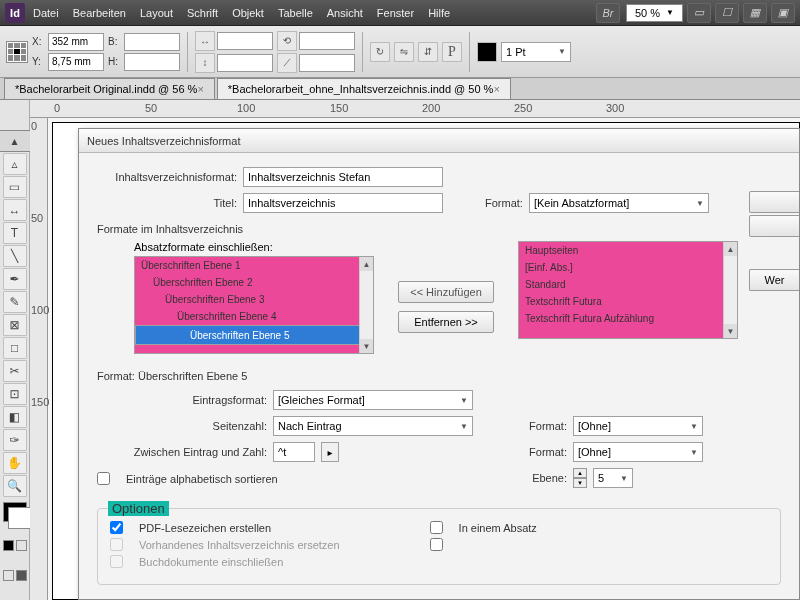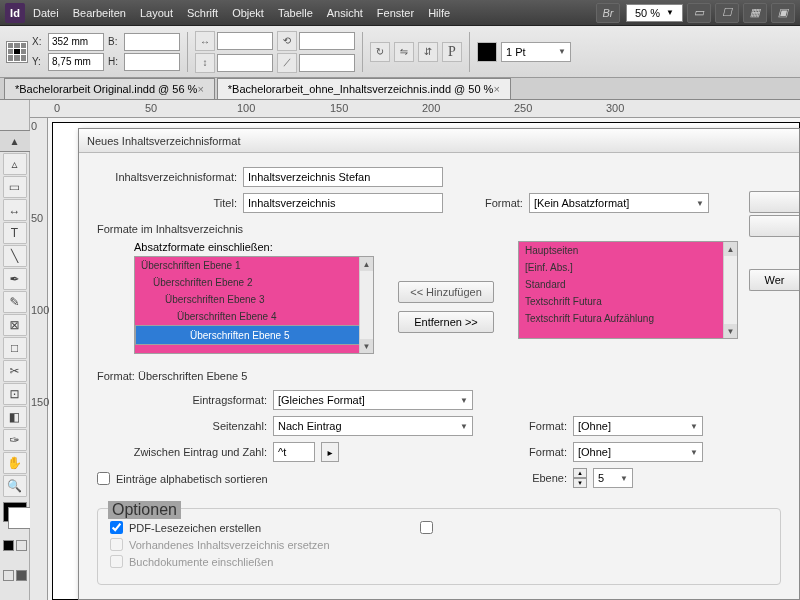--- a/index.html
+++ b/index.html
@@ -82,26 +82,26 @@
 .subgroup .hdr { margin-bottom:8px; color:#333; }
 .subgroup .frow .lab { width:170px; }
 .small-in { width:42px; height:20px; border:1px solid #a0a0a0; padding:0 4px; font-size:11px; }
 .arrow-btn { width:18px; height:20px; border:1px solid #a0a0a0; background:#f0f0f0; display:flex; align-items:center; justify-content:center; font-size:10px; }
 
 .twocol-row { display:flex; gap:42px; }
 .twocol-row .left { flex:0 0 380px; }
 .twocol-row .right { flex:1; }
 .twocol-row .frow .lab { width:auto; min-width:48px; }
 
-.chk { display:flex; align-items:center; gap:6px; margin:4px 0; font-size:11px; color:#333; }
+.chk { display:flex; align-items:center; gap:16px; margin:4px 0; font-size:11px; color:#333; }
 .chk input { width:13px; height:13px; }
 .chk.disabled { color:#999; }
 
 .opt-group { border:1px solid #ccc; border-radius:4px; padding:8px 12px 12px; margin-top:14px; position:relative; }
-.opt-group .legend { position:absolute; top:-8px; left:10px; background:#a3a3a3; padding:0 4px; font-size:16px; color:#333; }
+.opt-group .legend { position:absolute; top:-8px; left:10px; background:#14b8a6; padding:0 4px; font-size:13px; color:#333; }
 .opt-cols { display:flex; gap:90px; }
 
 .spinner { display:flex; flex-direction:column; }
 .spinner div { width:14px; height:10px; border:1px solid #999; background:#eee; display:flex; align-items:center; justify-content:center; font-size:7px; }
 
 </style>
 </head>
 <body>
 
 <div class="menubar">
@@ -399,19 +399,23 @@
               <span>Vorhandenes Inhaltsverzeichnis ersetzen</span>
             </div>
           <div class="chk disabled">
               <input type="checkbox" disabled="" style="">
               <span>Buchdokumente einschließen</span>
             </div>
         </div>
         <div>
           <div class="chk">
               <input type="checkbox" style="">
+              <span>In einem Absatz</span>
+            </div>
+          <div class="chk">
+              <input type="checkbox" style="">
             </div>
         </div>
       </div>
     </div>
 
   </div>
 </div>
 
 </body></html>

